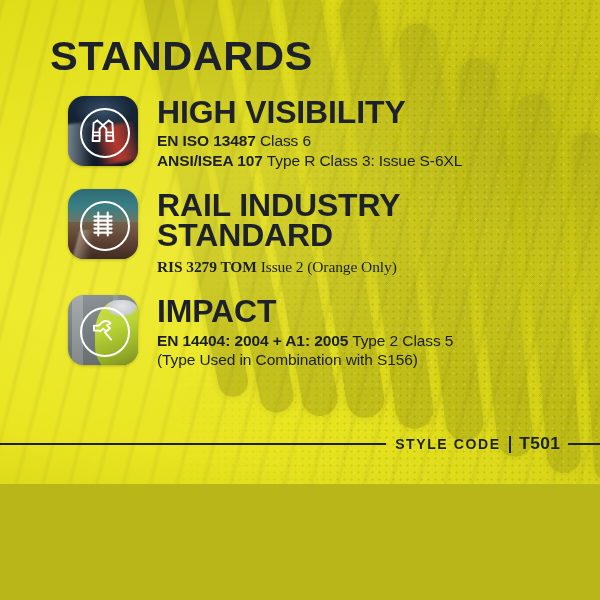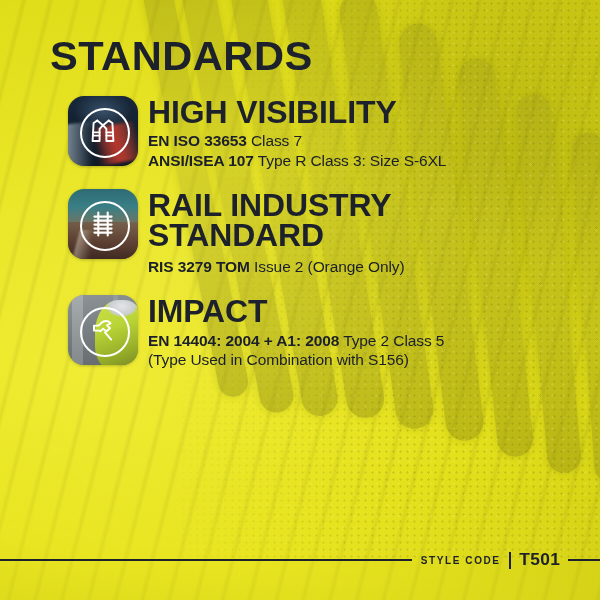--- a/index.html
+++ b/index.html
@@ -8,21 +8,21 @@
     padding: 0;
     background: #b9b61a;
   }
   body {
     font-family: "Liberation Sans", sans-serif;
   }
 
   #poster {
     position: relative;
     width: 600px;
-    height: 600px;
+    height: 484px;
     overflow: hidden;
     background: #8b5cf6;
   }
 
   
   .bg-base {
     position: absolute;
     inset: 0;
     background:
       radial-gradient(120% 95% at 14% 62%, #efeb2c 0%, #e8e41f 38%, #dedb18 72%, #d2cf14 100%);
@@ -236,21 +236,21 @@
     top: 50%;
     width: 34px;
     height: 34px;
     margin: -17px 0 0 -17px;
     z-index: 4;
   }
   .tile .glyph svg { display: block; width: 100%; height: 100%; }
 
   
   .rowtext {
-    padding-left: 10px;
+    padding-left: 19px;
     padding-top: 2px;
   }
   .row-title {
     font-size: 31px;
     line-height: 0.94;
     font-weight: 700;
     color: #1d212b;
     letter-spacing: -0.1px;
     font-family: "Liberation Sans", sans-serif;
     transform: scaleX(1.03);
@@ -261,21 +261,21 @@
   .spec {
     margin-top: 4px;
     font-size: 15.5px;
     line-height: 1.27;
     color: #1b1f29;
     letter-spacing: -0.1px;
   }
   .spec div { white-space: nowrap; }
   .spec b { font-weight: 700; }
 
-  .row--rail .spec { margin-top: 7px; }
+  .row--rail .spec { margin-top: 7px; font-family: Liberation Serif, serif; }
   .row--impact .spec { margin-top: 4px; }
 
   
   .footer {
     position: absolute;
     left: 0;
     right: 0;
     bottom: 32px;
     height: 16px;
     display: flex;
@@ -292,21 +292,21 @@
     background: #1d212b;
   }
   .footer .code {
     flex: 0 0 auto;
     display: flex;
     align-items: center;
     padding: 0 9px;
     color: #1d212b;
   }
   .footer .code-label {
-    font-size: 10px;
+    font-size: 14px;
     font-weight: 700;
     letter-spacing: 1.6px;
     padding-right: 8px;
   }
   .footer .code-div {
     width: 2px;
     height: 17px;
     background: #1d212b;
   }
   .footer .code-value {
@@ -359,22 +359,22 @@
               <path d="M6.9 18.4 L13.6 18.4 M20.4 18.4 L27.1 18.4"></path>
               <path d="M6.8 21.6 L13.6 21.6 M20.4 21.6 L27.2 21.6"></path>
             </svg>
           </div>
         </div>
         <div class="rowtext">
           <div class="row-title">
             <span>HIGH VISIBILITY</span>
           </div>
           <div class="spec">
-            <div><b>EN ISO 33653</b> <span>Class 7</span></div>
-            <div><b>ANSI/ISEA 107</b> <span>Type R Class 3: Size S-6XL</span></div>
+            <div><b>EN ISO 13487</b> <span>Class 6</span></div>
+            <div><b>ANSI/ISEA 107</b> <span>Type R Class 3: Issue S-6XL</span></div>
           </div>
         </div>
       </div>
 
       <div class="row row--rail">
         <div class="tile">
           <div class="photo photo-rail"></div>
           <div class="ring"></div>
           <div class="glyph">
             <svg viewBox="0 0 34 34" fill="none" stroke="#ffffff" stroke-width="2.1" stroke-linecap="round" stroke-linejoin="round">
@@ -403,21 +403,21 @@
               <path d="M8.0 17.6 L8.0 12.6 L12.6 12.6 L15.4 9.8 C18.2 7.2 22.6 7.4 24.6 10.2 L21.0 12.4 L24.0 15.2 L20.2 18.4 L17.2 15.6 L14.4 18.2 L12.6 17.6 Z"></path>
               <path d="M19.0 19.4 L25.2 26.6"></path>
             </svg>
           </div>
         </div>
         <div class="rowtext">
           <div class="row-title">
             <span>IMPACT</span>
           </div>
           <div class="spec">
-            <div><b>EN 14404: 2004 + A1: 2008</b> <span>Type 2 Class 5</span></div>
+            <div><b>EN 14404: 2004 + A1: 2005</b> <span>Type 2 Class 5</span></div>
             <div><span>(Type Used in Combination with S156)</span></div>
           </div>
         </div>
       </div>
 
     </div>
 
     <div class="footer">
       <div class="rule"></div>
       <div class="code">

